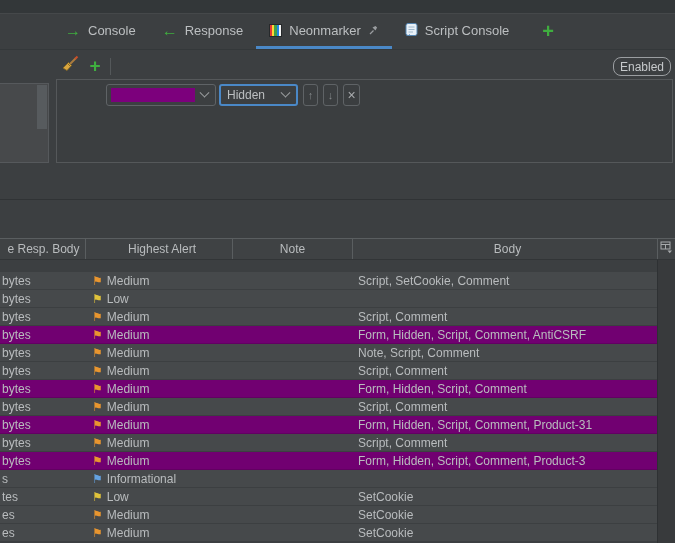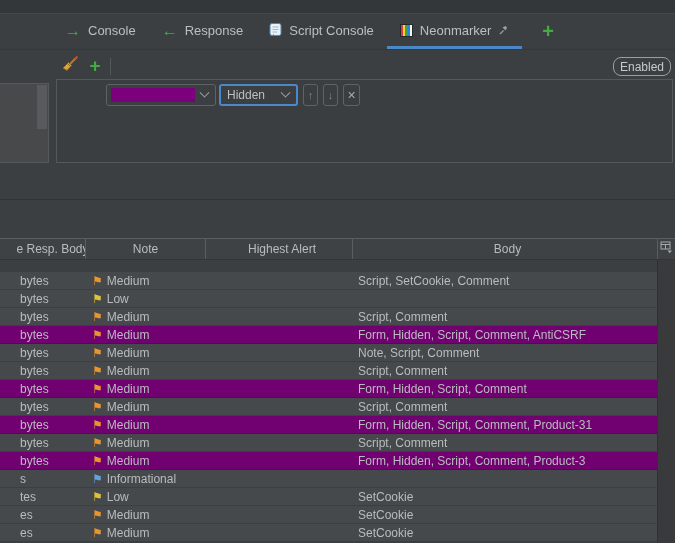--- a/index.html
+++ b/index.html
@@ -49,21 +49,21 @@
 
   
   .thead{position:absolute;left:0;top:238px;width:675px;height:22px;display:flex;background:#3f4244;border-top:1px solid #5a5e60;border-bottom:1px solid #323537;font-size:12px;color:#b9bcbe;}
   .th{display:flex;align-items:center;justify-content:center;border-right:1px solid #5a5e60;overflow:hidden;white-space:nowrap;}
   .th.c1{width:86px;}.th.c2{width:147px;}.th.c3{width:120px;}.th.c4{width:304px;border-right:none;}
   .corner{width:18px;display:flex;align-items:center;justify-content:center;border-left:1px solid #5a5e60;}
 
   .rows{position:absolute;left:0;top:272px;width:657px;}
   .trow{display:flex;height:18px;background:var(--row);border-bottom:1px solid rgba(0,0,0,0.13);font-size:12px;color:#b9bcbe;align-items:center;}
   .trow.hl{background:var(--hl);}
-  .c1{width:86px;padding-left:20px;overflow:hidden;white-space:nowrap;}
+  .c1{width:86px;padding-left:2px;overflow:hidden;white-space:nowrap;}
   .c2{width:147px;display:flex;align-items:center;gap:4px;padding-left:6px;}
   .c3{width:120px;}
   .c4{width:304px;padding-left:5px;overflow:hidden;white-space:nowrap;}
   .flag{font-size:12px;line-height:1;}
   .flag.medium{color:var(--alert-medium);}
   .flag.low{color:var(--alert-low);}
   .flag.informational{color:var(--alert-informational);}
 
   .vtrack{position:absolute;right:0;top:260px;width:18px;height:283px;background:#383a3c;border-left:1px solid #2e3133;}
 </style>
@@ -75,42 +75,42 @@
   <div class="top-strip"></div>
 
   <div class="tab-bar">
     <div class="tab">
       <span class="arrow-glyph">→</span>
       <span>Console</span>
     </div>
     <div class="tab">
       <span class="arrow-glyph">←</span>
       <span>Response</span>
+    </div>
+    <div class="tab selected">
+      <span class="palette"></span>
+      <span>Neonmarker</span>
+      <span>
+        <svg width="11" height="11" viewBox="0 0 11 11">
+          <line x1="2" y1="10" x2="5.5" y2="6.5" stroke="#9a9da0" stroke-width="1.2"></line>
+          <path d="M4.5 3.5 l3 3 1.6 -3 -1.6 -1.6 z" fill="#9a9da0"></path>
+        </svg>
+      </span>
     </div>
     <div class="tab">
       <span>
         <svg width="13" height="15" viewBox="0 0 13 15">
           <rect x="1" y="1.5" width="11" height="12" rx="2" fill="#e9f1f8" stroke="#5585b0"></rect>
           <line x1="3.5" y1="5" x2="9.5" y2="5" stroke="#9fb8cc"></line>
           <line x1="3.5" y1="7.5" x2="9.5" y2="7.5" stroke="#9fb8cc"></line>
           <line x1="3.5" y1="10" x2="8" y2="10" stroke="#9fb8cc"></line>
           <path d="M1 12.5 q2 2.5 4 0" fill="none" stroke="#5585b0"></path>
         </svg>
       </span>
       <span>Script Console</span>
-    </div>
-    <div class="tab selected">
-      <span class="palette"></span>
-      <span>Neonmarker</span>
-      <span>
-        <svg width="11" height="11" viewBox="0 0 11 11">
-          <line x1="2" y1="10" x2="5.5" y2="6.5" stroke="#9a9da0" stroke-width="1.2"></line>
-          <path d="M4.5 3.5 l3 3 1.6 -3 -1.6 -1.6 z" fill="#9a9da0"></path>
-        </svg>
-      </span>
     </div>
     <div class="tab-add">+</div>
   </div>
 
   <div class="tool-btn broom-btn">
     <span>
       <svg width="18" height="18" viewBox="0 0 18 18">
         <line x1="9" y1="9" x2="15" y2="3" stroke="#a97b3e" stroke-width="2"></line>
         <line x1="14" y1="4" x2="16.5" y2="1.5" stroke="#c94f2a" stroke-width="2"></line>
         <path d="M2 13 L7.5 7.5 L10.5 10.5 L6 15.5 z" fill="#d9a640" stroke="#8a6a20" stroke-width="0.8"></path>
@@ -139,22 +139,22 @@
       <div class="sm-btn">↑</div>
       <div class="sm-btn">↓</div>
       <div class="sm-btn x-btn">×</div>
     </div>
   </div>
 
   <div class="divider"></div>
 
   <div class="thead">
     <div class="th c1">e Resp. Body</div>
+    <div class="th c2">Highest Alert</div>
     <div class="th c3">Note</div>
-    <div class="th c2">Highest Alert</div>
     <div class="th c4">Body</div>
     <div class="corner">
       <span>
         <svg width="13" height="13" viewBox="0 0 13 13">
           <rect x="1" y="1" width="9" height="7" fill="none" stroke="#a7aaac"></rect>
           <line x1="1" y1="3.5" x2="10" y2="3.5" stroke="#a7aaac"></line>
           <line x1="5.5" y1="3.5" x2="5.5" y2="8" stroke="#a7aaac"></line>
           <path d="M7.5 9.5 h4.5 l-2.25 2.8 z" fill="#a7aaac"></path>
         </svg>
       </span>

